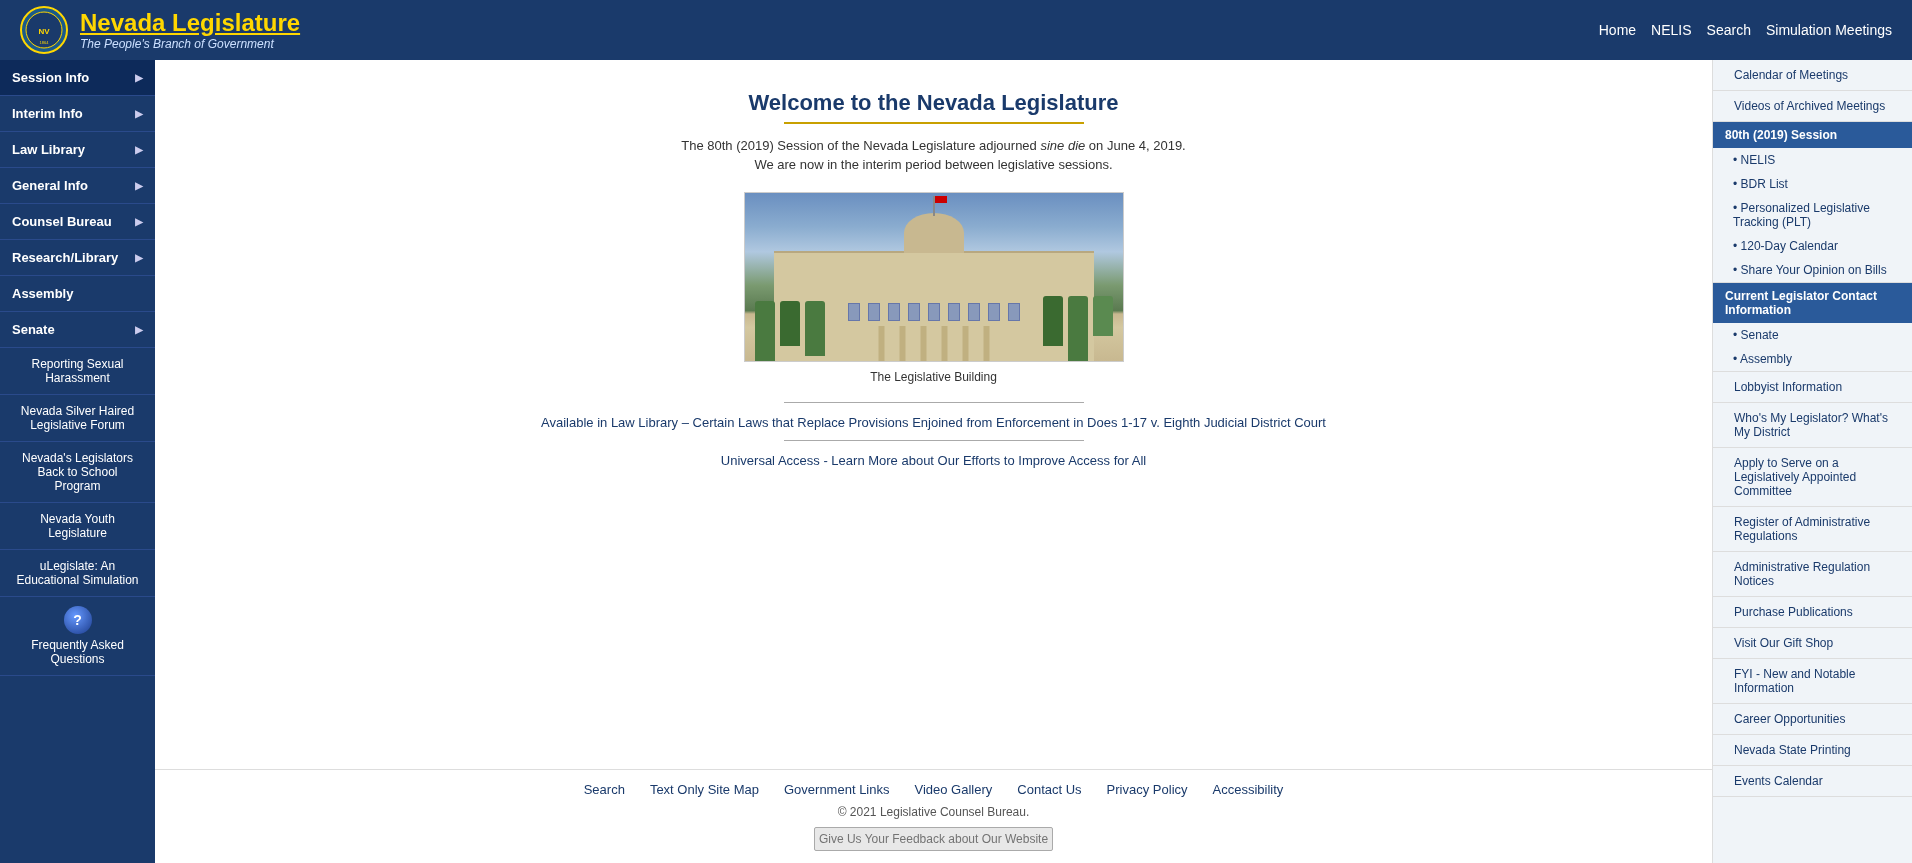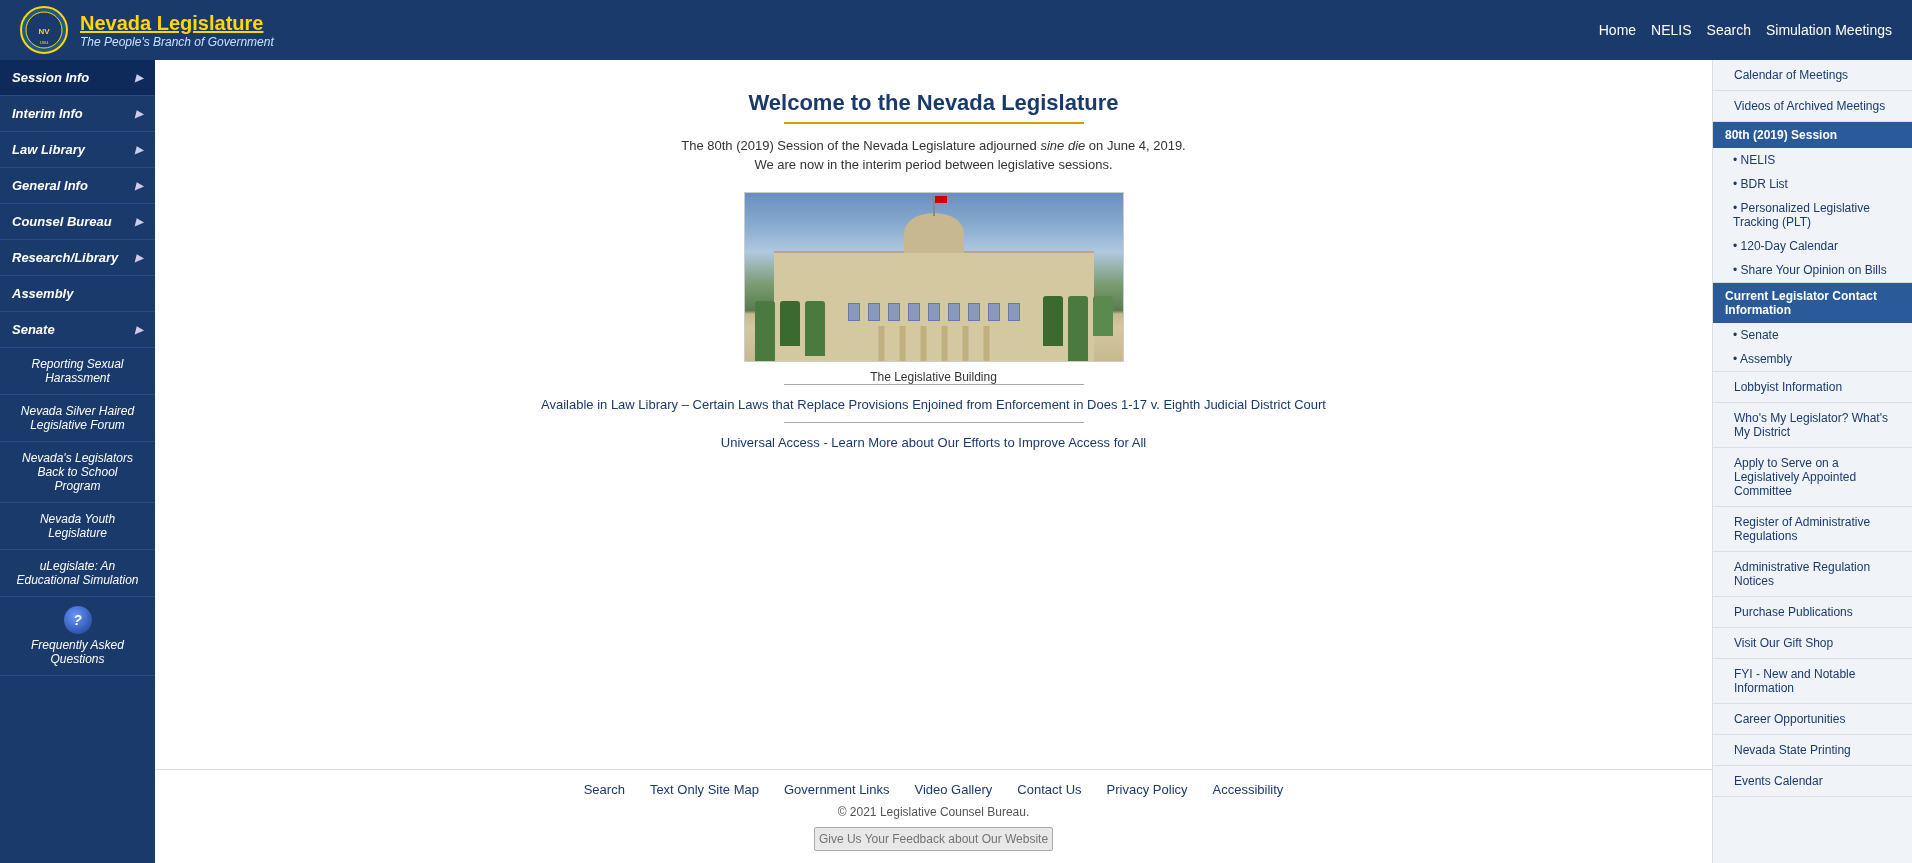--- a/index.html
+++ b/index.html
@@ -19,21 +19,21 @@
       align-items: center;
       gap: 12px;
     }
     #logo-seal {
       width: 48px;
       height: 48px;
     }
     #header-title-block { display: flex; flex-direction: column; }
     #header-title {
       color: #ffd700;
-      font-size: 20px;
+      font-size: 24px;
       font-weight: bold;
       text-decoration: underline;
     }
     #header-subtitle {
       color: #cce0ff;
       font-size: 12px;
       font-style: italic;
     }
     #header-nav {
       display: flex;
@@ -50,21 +50,20 @@
     #layout {
       display: flex;
       min-height: calc(100vh - 60px);
     }
 
     
     #sidebar {
       width: 155px;
       background: #1a3a6b;
       flex-shrink: 0;
-      font-style: italic;
     }
     .sidebar-item {
       display: flex;
       align-items: center;
       justify-content: space-between;
       padding: 10px 12px;
       color: #fff;
       font-size: 13px;
       font-weight: bold;
       border-bottom: 1px solid #2a4a8b;
@@ -241,20 +240,21 @@
     .trees2 {
       position: absolute;
       bottom: 0;
       right: 10px;
       display: flex;
       gap: 5px;
     }
     #building-caption {
       font-size: 12px;
       color: #333;
+      margin-bottom: 18px;
     }
     #divider2 {
       width: 300px;
       border: none;
       border-top: 1px solid #aaa;
       margin-bottom: 12px;
     }
     #law-library-link {
       color: #1a3a6b;
       font-size: 13px;

